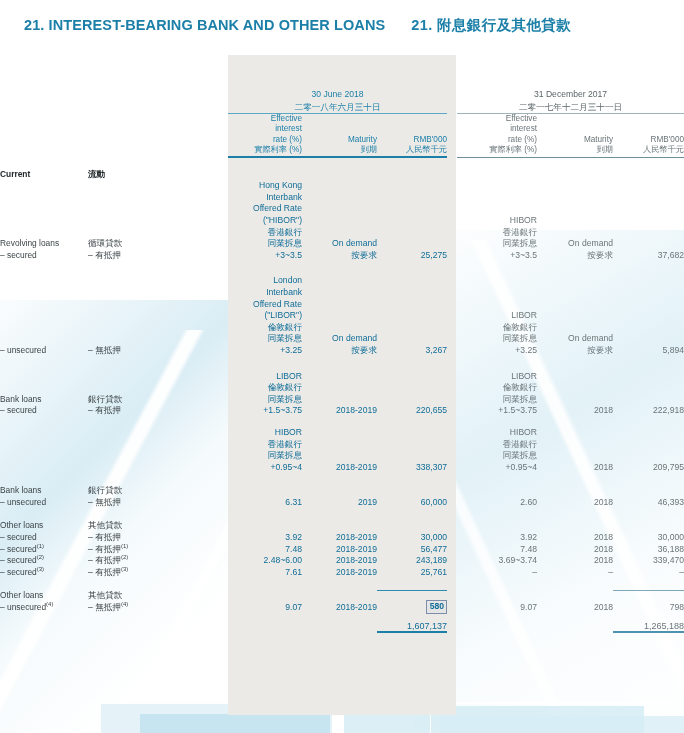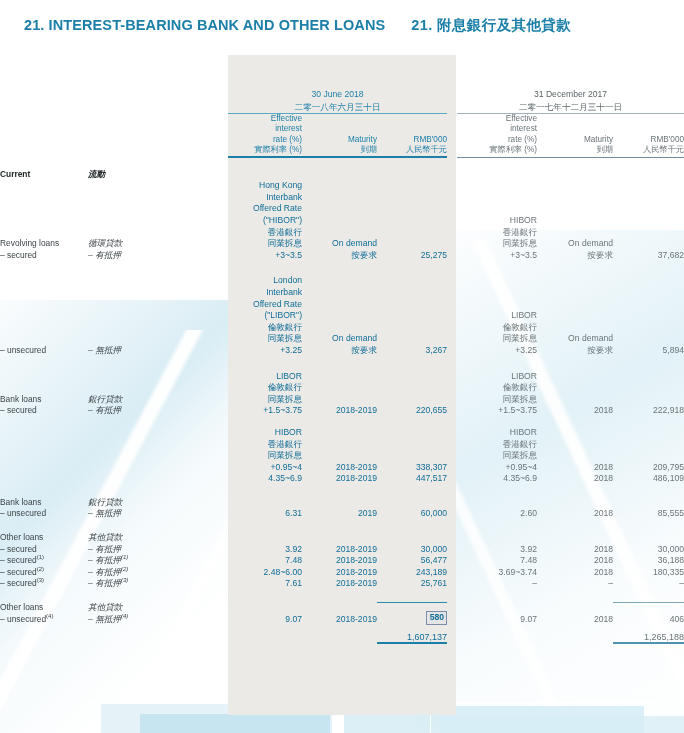--- a/index.html
+++ b/index.html
@@ -162,21 +162,20 @@
     vertical-align: top;
   }
   .lbl.bold { font-weight: bold; color: #23292b; }
   .lbl-zh {
     font-size: 8.6px;
     line-height: 11.6px;
     color: #3c4447;
     padding-left: 0px;
     white-space: pre-line;
     vertical-align: top;
-    font-style: italic;
   }
   .lbl-zh.bold { font-weight: bold; color: #23292b; }
 
   .v18 {
     font-size: 8.6px;
     line-height: 11.6px;
     color: #0f6d97;
     font-weight: bold;
     text-align: right;
     padding-right: 6px;
@@ -379,43 +378,32 @@
           <td class="lbl-zh"></td>
           <td class="v18">HIBOR<br>香港銀行<br>同業拆息<br>+0.95~4</td>
           <td class="v18">2018-2019</td>
           <td class="v18">338,307</td>
           <td></td>
           <td class="v17">HIBOR<br>香港銀行<br>同業拆息<br>+0.95~4</td>
           <td class="v17">2018</td>
           <td class="v17">209,795</td>
         </tr>
         <tr>
-          <td class="lbl"></td>
-          <td class="lbl-zh"></td>
-          <td class="v18">4.35~6.9</td>
-          <td class="v18">2018-2019</td>
-          <td class="v18">447,517</td>
-          <td></td>
-          <td class="v17">4.35~6.9</td>
-          <td class="v17">2018</td>
-          <td class="v17">486,109</td>
-        </tr>
-        <tr>
           <td colspan="9" style="height: 12px; font-size: 0px; line-height: 0;"></td>
         </tr>
         <tr>
           <td class="lbl">Bank loans<br>– unsecured</td>
           <td class="lbl-zh">銀行貸款<br>– 無抵押</td>
           <td class="v18">6.31</td>
           <td class="v18">2019</td>
           <td class="v18">60,000</td>
           <td></td>
           <td class="v17">2.60</td>
           <td class="v17">2018</td>
-          <td class="v17">85,555</td>
+          <td class="v17">46,393</td>
         </tr>
         <tr>
           <td colspan="9" style="height: 12px; font-size: 0px; line-height: 0;"></td>
         </tr>
         <tr>
           <td class="lbl">Other loans<br>– secured</td>
           <td class="lbl-zh">其他貸款<br>– 有抵押</td>
           <td class="v18">3.92</td>
           <td class="v18">2018-2019</td>
           <td class="v18">30,000</td>
@@ -437,21 +425,21 @@
         </tr>
         <tr>
           <td class="lbl">– secured<sup>(2)</sup></td>
           <td class="lbl-zh">– 有抵押<sup>(2)</sup></td>
           <td class="v18">2.48~6.00</td>
           <td class="v18">2018-2019</td>
           <td class="v18">243,189</td>
           <td></td>
           <td class="v17">3.69~3.74</td>
           <td class="v17">2018</td>
-          <td class="v17">180,335</td>
+          <td class="v17">339,470</td>
         </tr>
         <tr>
           <td class="lbl">– secured<sup>(3)</sup></td>
           <td class="lbl-zh">– 有抵押<sup>(3)</sup></td>
           <td class="v18">7.61</td>
           <td class="v18">2018-2019</td>
           <td class="v18">25,761</td>
           <td></td>
           <td class="v17">–</td>
           <td class="v17">–</td>
@@ -462,21 +450,21 @@
         </tr>
         <tr>
           <td class="lbl">Other loans<br>– unsecured<sup>(4)</sup></td>
           <td class="lbl-zh">其他貸款<br>– 無抵押<sup>(4)</sup></td>
           <td class="v18">9.07</td>
           <td class="v18">2018-2019</td>
           <td class="v18 sel-cell ul-18"><span class="sel-box">580</span></td>
           <td></td>
           <td class="v17">9.07</td>
           <td class="v17">2018</td>
-          <td class="v17 ul-17">406</td>
+          <td class="v17 ul-17">798</td>
         </tr>
       </tbody>
 
     <tbody>
         <tr class="spacer-sm">
           <td colspan="9"></td>
         </tr>
     <tr>
       <td colspan="4"></td>
       <td class="total-18">1,607,137</td>

